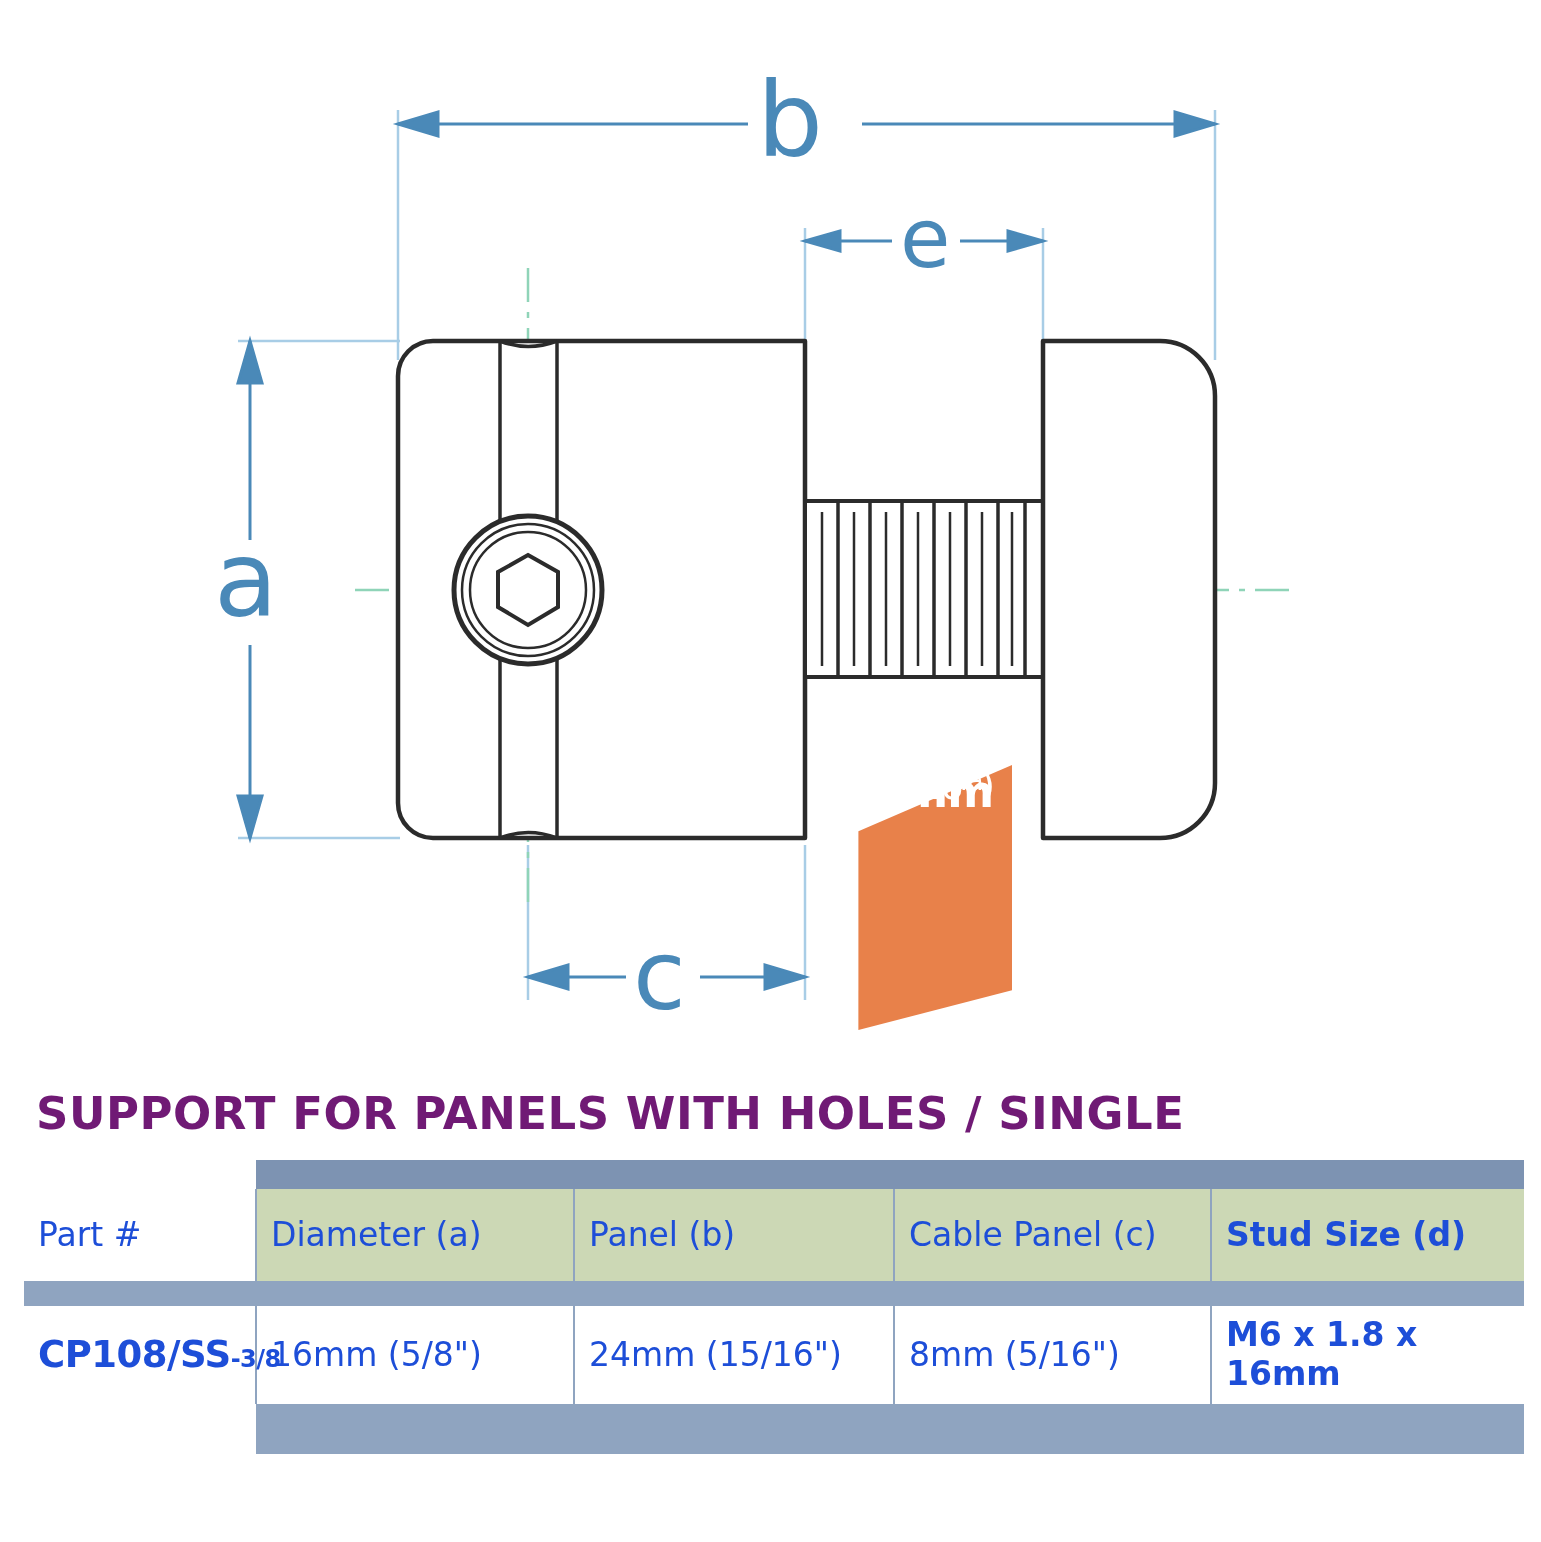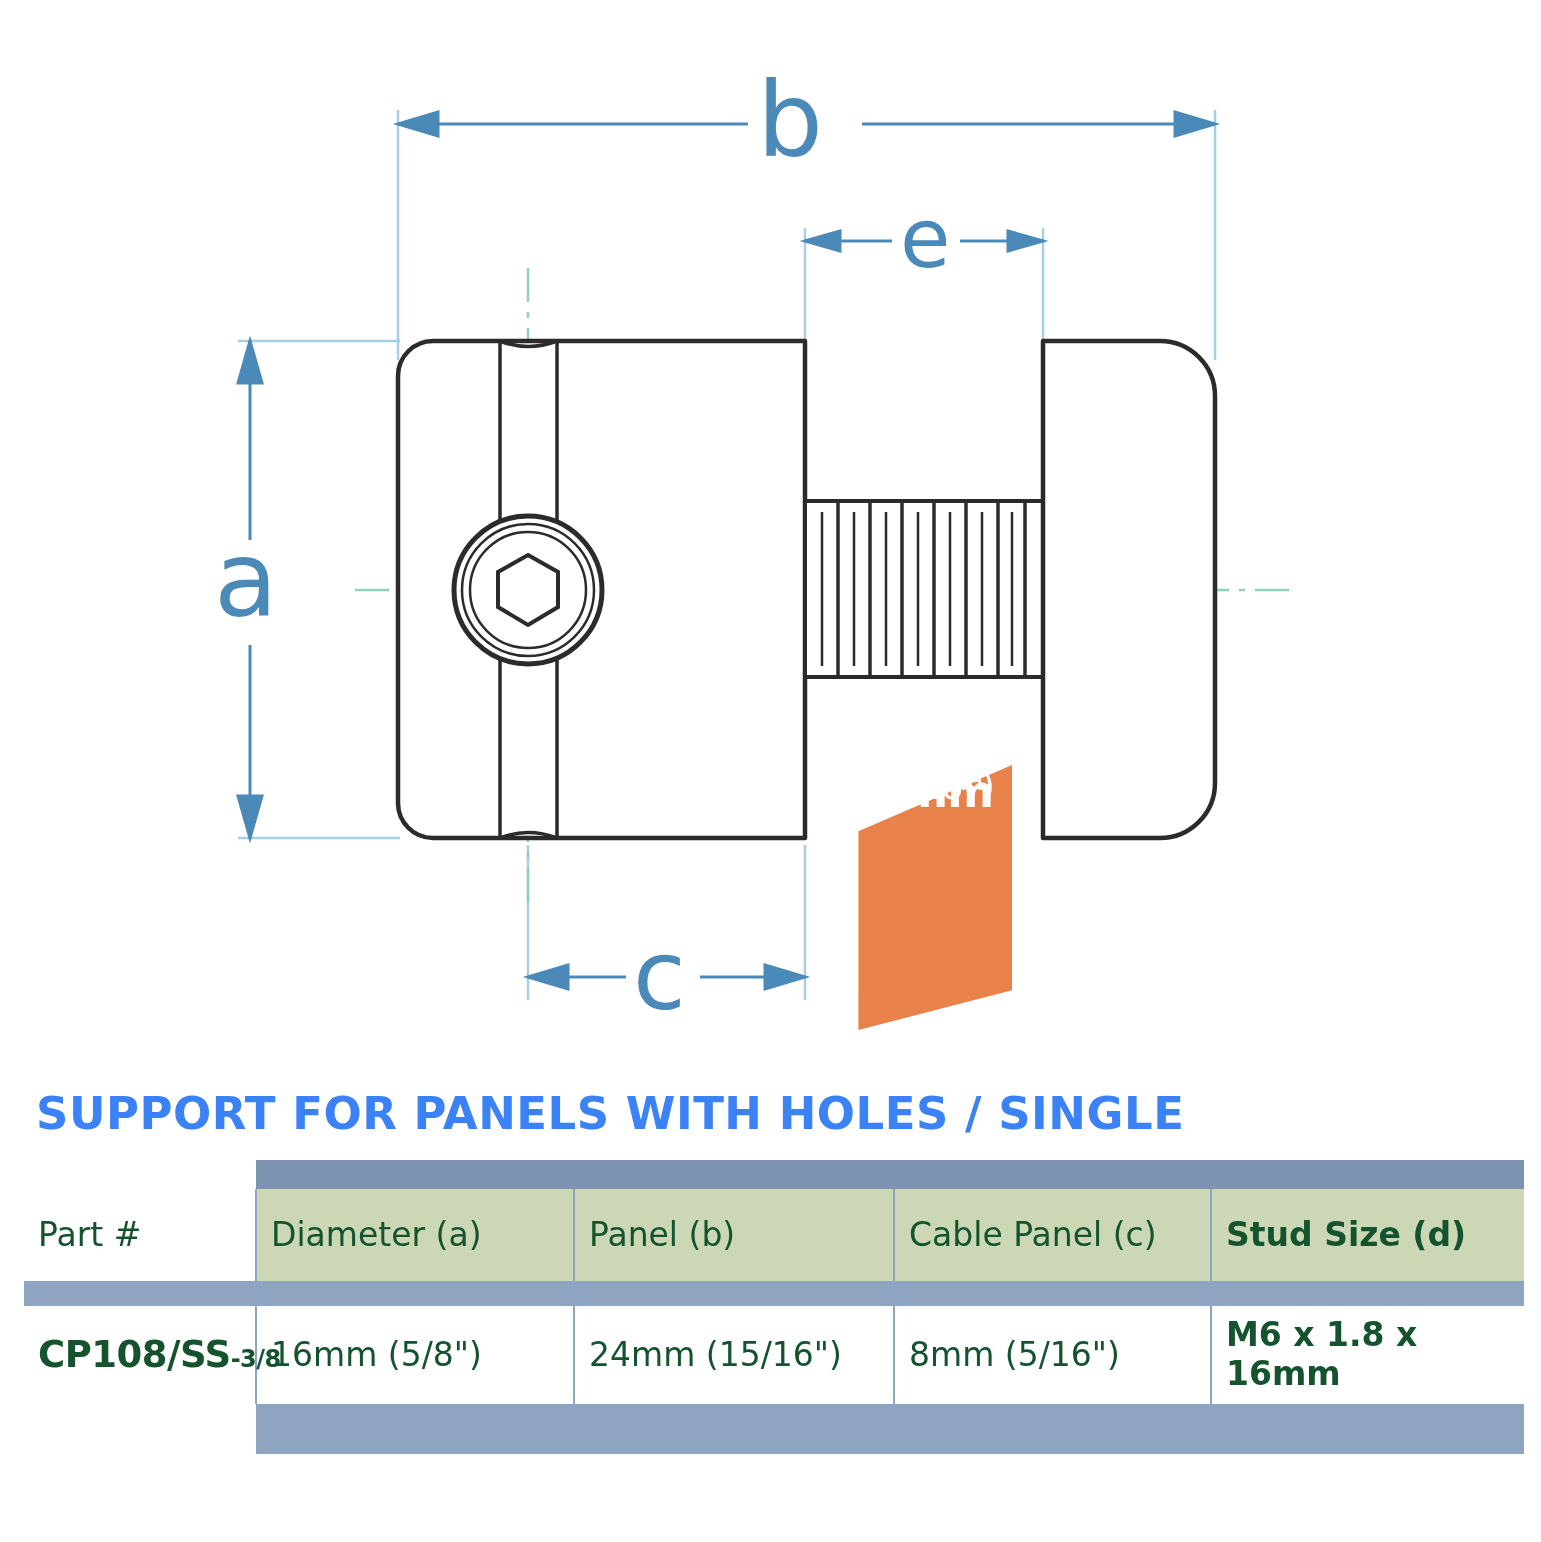--- a/index.html
+++ b/index.html
@@ -92,21 +92,21 @@
     top: 1060px;
     width: 1541px;
   }
   #spec-title {
     position: absolute;
     left: 36px;
     top: 27px;
     font-family: "DejaVu Sans", sans-serif;
     font-size: 45px;
     font-weight: bold;
-    color: #3b82f6;
+    color: #701a75;
     letter-spacing: 0.5px;
     white-space: nowrap;
   }
 
   #spec-table {
     position: absolute;
     left: 24px;
     top: 100px;
     width: 1500px;
     border-collapse: collapse;
@@ -115,21 +115,21 @@
   }
   #spec-table col.c-part  { width: 232px; }
   #spec-table col.c-two   { width: 318px; }
   #spec-table col.c-three { width: 320px; }
   #spec-table col.c-four  { width: 317px; }
   #spec-table col.c-five  { width: 313px; }
 
   #spec-table td {
     vertical-align: middle;
     padding: 10px 14px;
-    color: #14532d;
+    color: #1d4ed8;
     font-size: 33px;
     line-height: 1.18;
     border-left: 2px solid #8fa4c0;
     border-right: 2px solid #8fa4c0;
   }
   #spec-table td.no-left  { border-left: none; }
   #spec-table td.no-right { border-right: none; font-weight: bold; }
 
   tr.topbar-row td {
     border: none;

